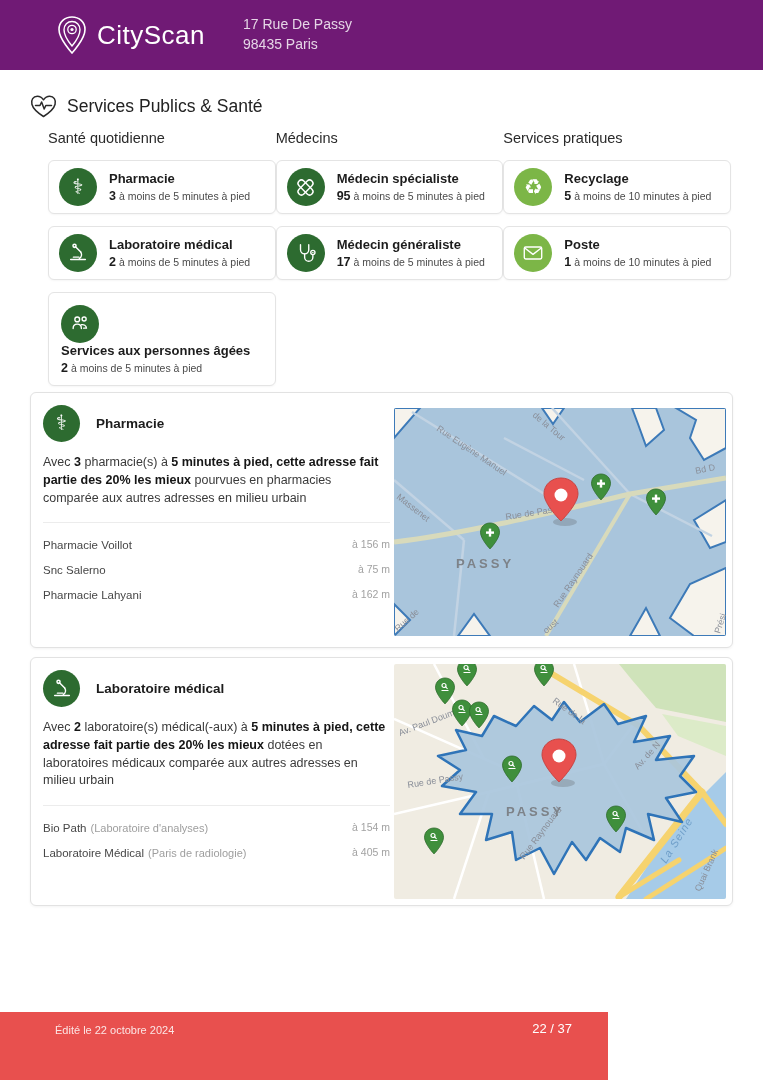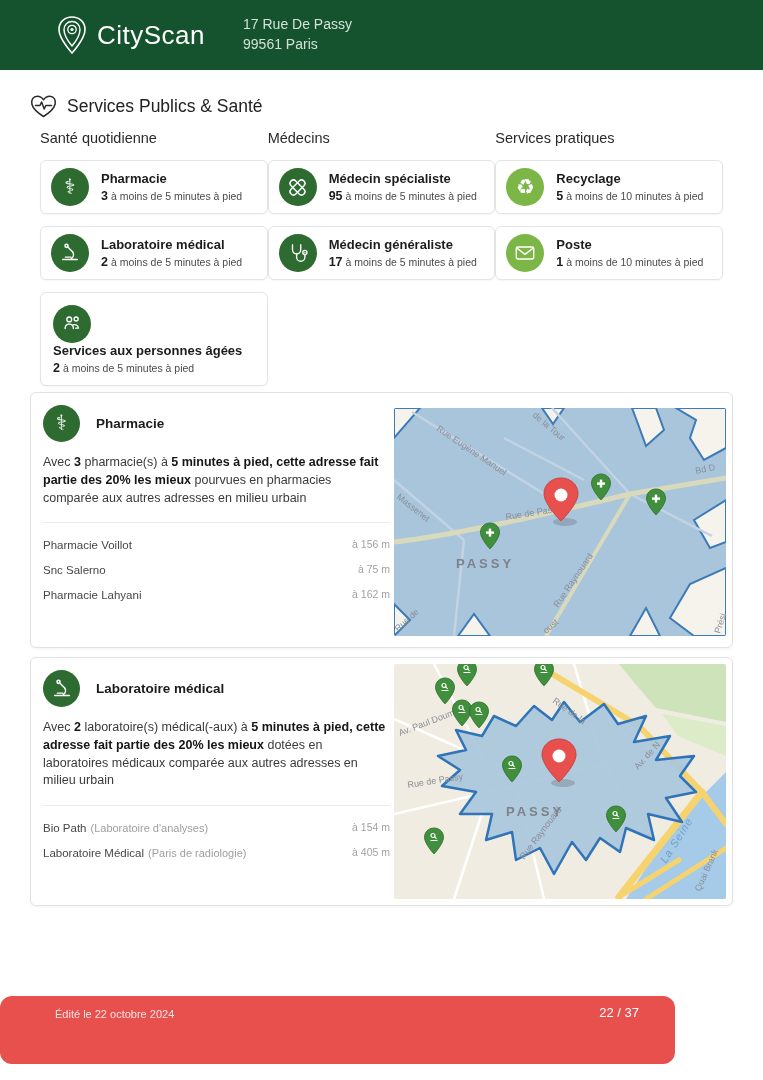--- a/index.html
+++ b/index.html
@@ -4,33 +4,33 @@
 <style>
   * { margin:0; padding:0; box-sizing:border-box; }
   html,body { width:763px; height:1080px; }
   body {
     position:relative; width:763px; height:1080px; background:#ffffff;
     font-family:"Liberation Sans","DejaVu Sans",sans-serif; overflow:hidden;
   }
   .b { font-weight:bold; color:#161616; }
 
   
-  .header { position:absolute; left:0; top:0; width:763px; height:70px; background:#14532d; display:flex; align-items:center; }
+  .header { position:absolute; left:0; top:0; width:763px; height:70px; background:#701a75; display:flex; align-items:center; }
   .logo-wrap { display:flex; align-items:center; margin-left:55px; }
   .logo-pin { width:34px; height:40px; }
   .brand { color:#fff; font-size:26px; font-weight:400; letter-spacing:.5px; margin-left:8px; }
   .addr { margin-left:38px; color:rgba(255,255,255,.82); font-size:14px; line-height:1.4; }
 
   
   .section-head { position:absolute; left:30px; top:94px; display:flex; align-items:center; gap:10px; }
   .section-head svg { width:27px; height:25px; }
   .section-title { font-size:17.5px; font-weight:500; color:#222; }
 
   
-  .columns { position:absolute; left:40px; top:130px; width:683px; display:grid; grid-template-columns:1fr 1fr 1fr; }
+  .columns { position:absolute; left:48px; top:130px; width:683px; display:grid; grid-template-columns:1fr 1fr 1fr; }
   .col-title { font-size:14.5px; color:#2a2a2a; font-weight:400; margin-bottom:14px; }
   .mini-card { background:#fff; border:1px solid #e4e4e4; border-radius:6px; box-shadow:0 1px 2px rgba(0,0,0,.04); display:flex; align-items:center; padding:7px 10px; margin-bottom:12px; min-height:52px; }
   .mini-card.tall { display:block; padding:12px 12px 10px; min-height:77px; }
   .icon-circle { width:38px; height:38px; min-width:38px; border-radius:50%; background:#2d6b30; display:flex; align-items:center; justify-content:center; color:#fff; }
   .icon-circle.light { background:#7cb647; }
   .icon-circle .glyph { font-family:"DejaVu Sans",sans-serif; font-size:21px; line-height:1; color:#fff; }
   .mini-text { margin-left:12px; }
   .mini-card.tall .mini-text { margin-left:0; }
   .mini-title { font-size:13px; font-weight:bold; color:#1c1c1c; line-height:1.25; }
   .mini-sub { font-size:10.5px; color:#4a4a4a; margin-top:2px; }
@@ -54,40 +54,40 @@
 
   .map-box { position:absolute; right:6px; border-radius:2px; overflow:hidden; }
   .detail-1 .map-box { top:15px; width:332px; height:228px; }
   .detail-2 .map-box { top:6px; width:332px; height:235px; }
   .map-box svg { display:block; }
   .maplabel { font-family:"Liberation Sans",sans-serif; font-size:9px; fill:#8a8f99; }
   .maplabel.big { font-size:13px; font-weight:bold; fill:#7d8288; letter-spacing:3px; }
   .maplabel.water { font-size:11px; font-style:italic; fill:#6f9fc9; letter-spacing:1px; }
 
   
-  .footer { position:absolute; left:0; bottom:16px; width:675px; height:68px; background:#e8504e;border-radius:12px; }
+  .footer { position:absolute; left:0; bottom:0; width:608px; height:68px; background:#e8504e; }
   .footer-left { position:absolute; left:55px; top:12px; font-size:11px; color:rgba(255,255,255,.85); }
   .footer-right { position:absolute; right:36px; top:9px; font-size:13px; color:#fff; }
 </style>
 </head>
 <body>
 
 <div class="header">
   <div class="logo-wrap">
     <svg class="logo-pin" viewBox="0 0 34 40" fill="none" stroke="#fff">
       <path d="M17 38C17 38 4 24 4 14.5 4 7 9.8 2 17 2s13 5 13 12.5C30 24 17 38 17 38z" stroke-width="1.6"></path>
       <path d="M17 31C17 31 9 21.5 9 14.8 9 9.7 12.6 6.5 17 6.5s8 3.2 8 8.3C25 21.5 17 31 17 31z" stroke-width="1.4"></path>
       <circle cx="17" cy="14.5" r="4.2" stroke-width="1.3"></circle>
       <circle cx="17" cy="14.5" r="1.6" fill="#fff" stroke="none"></circle>
     </svg>
     <span class="brand">CityScan</span>
   </div>
   <div class="addr">
     <div>17 Rue De Passy</div>
-    <div>99561 Paris</div>
+    <div>98435 Paris</div>
   </div>
 </div>
 
 <div class="section-head">
   <svg viewBox="0 0 27 25" fill="none" stroke="#2a2a2a" stroke-width="1.5" stroke-linejoin="round" stroke-linecap="round">
     <path d="M13.5 22.5S3.4 16.2 1.9 10.3C.8 6 3.2 2.2 7.3 2.2c3 0 4.9 1.7 6.2 3.6 1.3-1.9 3.2-3.6 6.2-3.6 4.1 0 6.5 3.8 5.4 8.1-1.5 5.9-11.6 12.2-11.6 12.2z"></path>
     <polyline points="5.5,11.5 10,11.5 11.6,8 14.2,15 15.8,11.5 21.5,11.5"></polyline>
   </svg>
   <span class="section-title">Services Publics &amp; Santé</span>
 </div>

